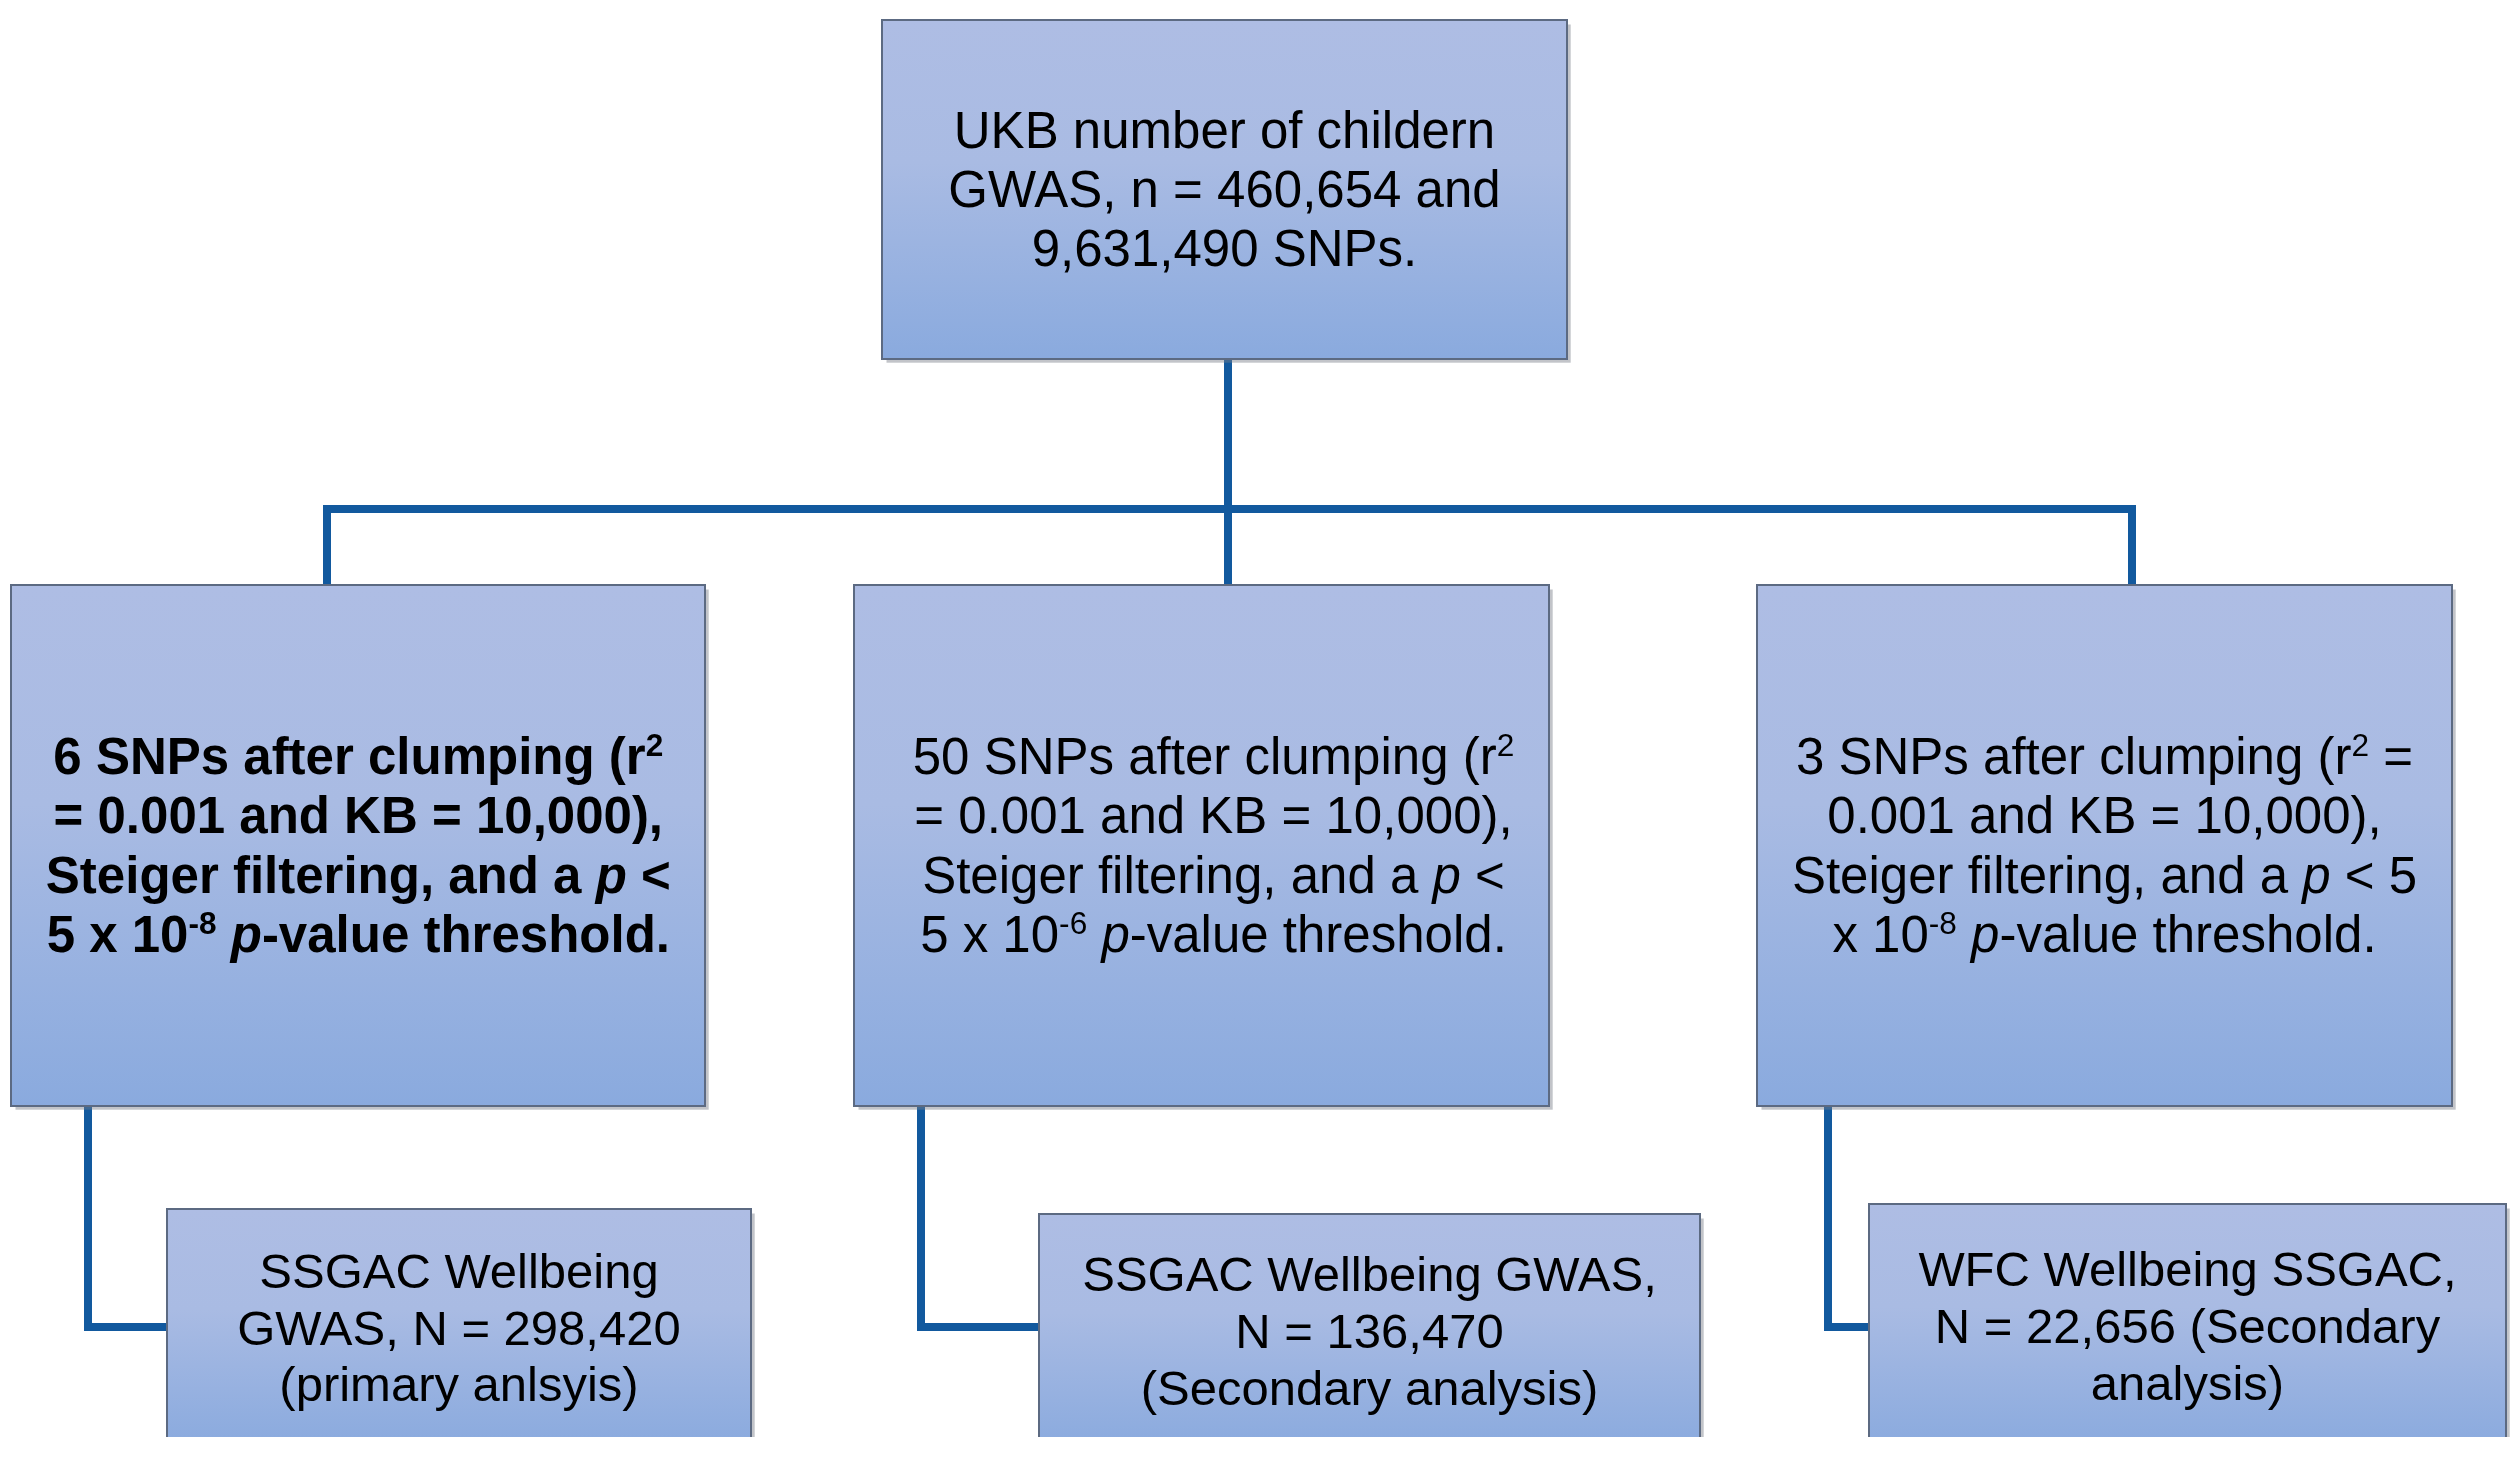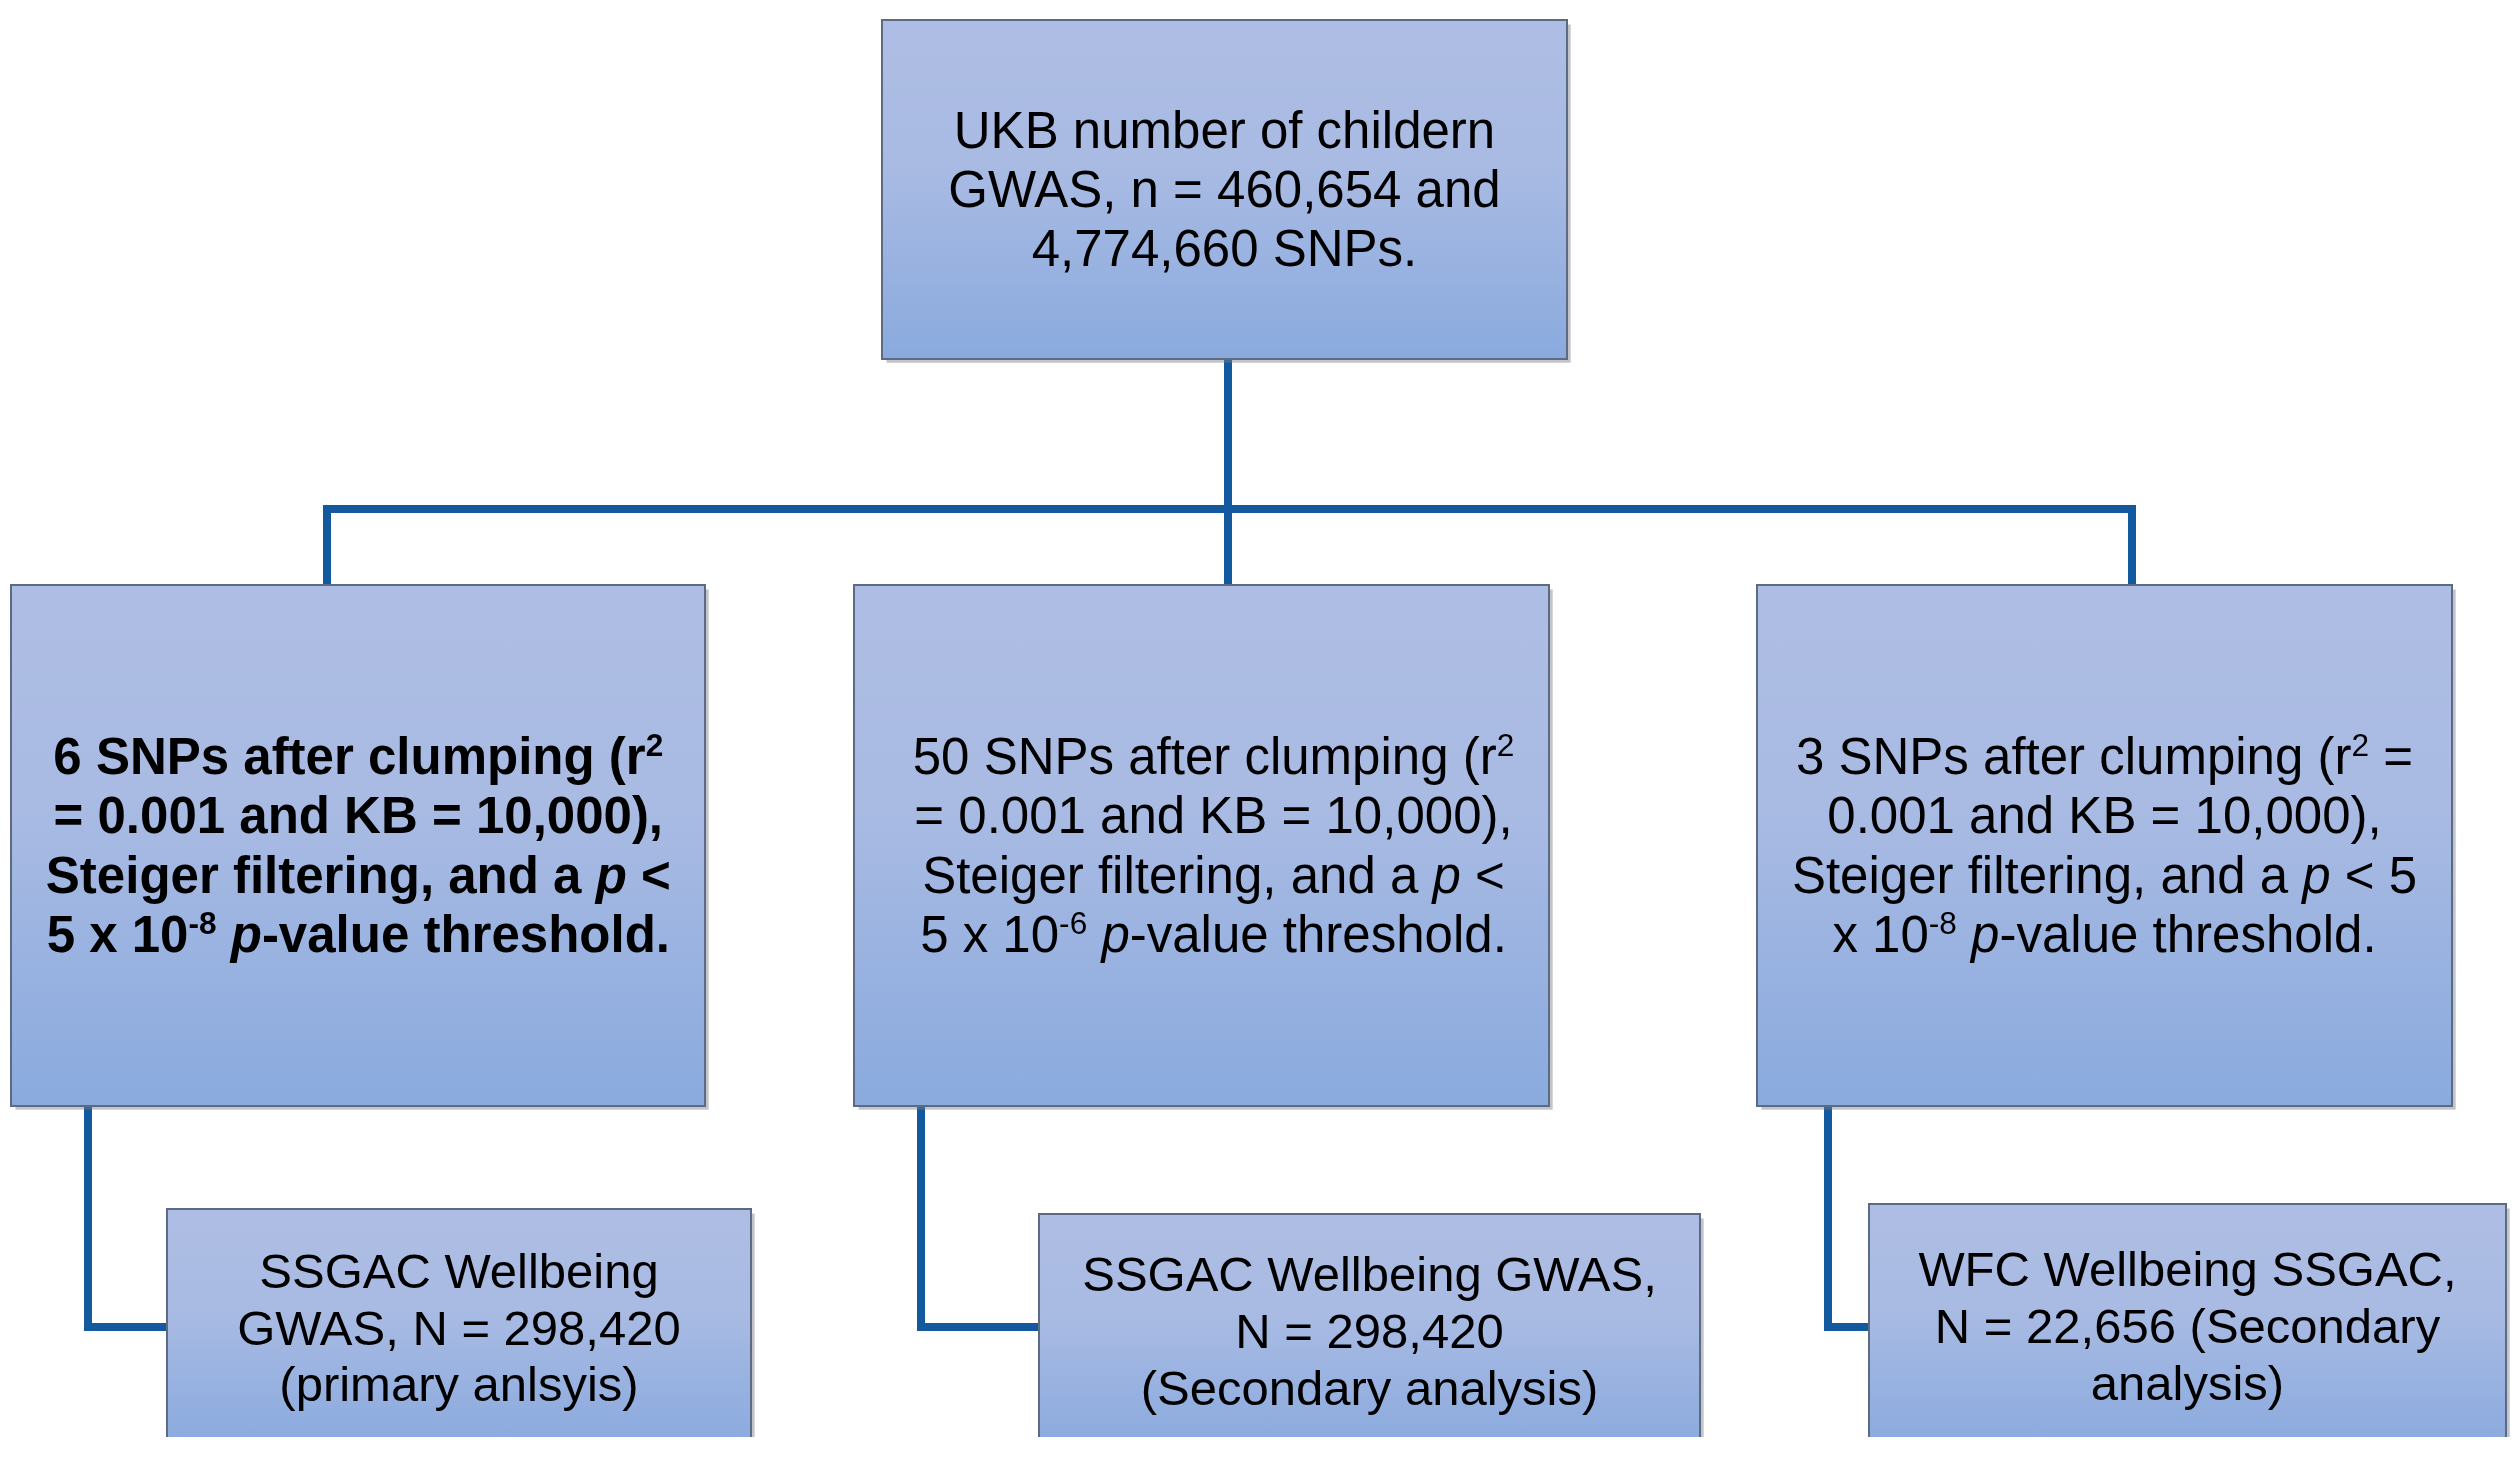--- a/index.html
+++ b/index.html
@@ -95,41 +95,41 @@
   <div class="conn v" id="conn-drop-right"></div>
 
   <div class="conn v" id="conn-e1-v"></div>
   <div class="conn h" id="conn-e1-h"></div>
   <div class="conn v" id="conn-e2-v"></div>
   <div class="conn h" id="conn-e2-h"></div>
   <div class="conn v" id="conn-e3-v"></div>
   <div class="conn h" id="conn-e3-h"></div>
 
   <div class="node" id="node-root">
-    <span class="txt"><span>UKB number of childern</span><br><span>GWAS, n = 460,654 and</span><br><span>4,774,660 SNPs.</span></span>
+    <span class="txt"><span>UKB number of childern</span><br><span>GWAS, n = 460,654 and</span><br><span>9,631,490 SNPs.</span></span>
   </div>
 
   <div class="node" id="node-primary">
     <span class="txt"><span>6 SNPs after clumping (r</span><sup>2</sup><br><span>= 0.001 and KB = 10,000),</span><br><span>Steiger filtering, and a </span><i>p</i><span> &lt;</span><br><span>5 x 10</span><sup>-8</sup><i> p</i><span>-value threshold.</span></span>
   </div>
 
   <div class="node" id="node-secondary">
     <span class="txt"><span>50 SNPs after clumping (r</span><sup>2</sup><br><span>= 0.001 and KB = 10,000),</span><br><span>Steiger filtering, and a </span><i>p</i><span> &lt;</span><br><span>5 x 10</span><sup>-6</sup><i> p</i><span>-value threshold.</span></span>
   </div>
 
   <div class="node" id="node-tertiary">
     <span class="txt"><span>3 SNPs after clumping (r</span><sup>2</sup><span> =</span><br><span>0.001 and KB = 10,000),</span><br><span>Steiger filtering, and a </span><i>p</i><span> &lt; 5</span><br><span>x 10</span><sup>-8</sup><i> p</i><span>-value threshold.</span></span>
   </div>
 
   <div class="node" id="node-out-1">
     <span class="txt"><span>SSGAC Wellbeing</span><br><span>GWAS, N =  298,420</span><br><span>(primary anlsyis)</span></span>
   </div>
 
   <div class="node" id="node-out-2">
-    <span class="txt"><span>SSGAC Wellbeing GWAS,</span><br><span>N =  298,420</span><br><span>(Secondary analysis)</span></span>
+    <span class="txt"><span>SSGAC Wellbeing GWAS,</span><br><span>N =  136,470</span><br><span>(Secondary analysis)</span></span>
   </div>
 
   <div class="node" id="node-out-3">
     <span class="txt"><span>WFC Wellbeing SSGAC,</span><br><span>N = 22,656  (Secondary</span><br><span>analysis)</span></span>
   </div>
 
 </div>
 
 
 </body></html>

